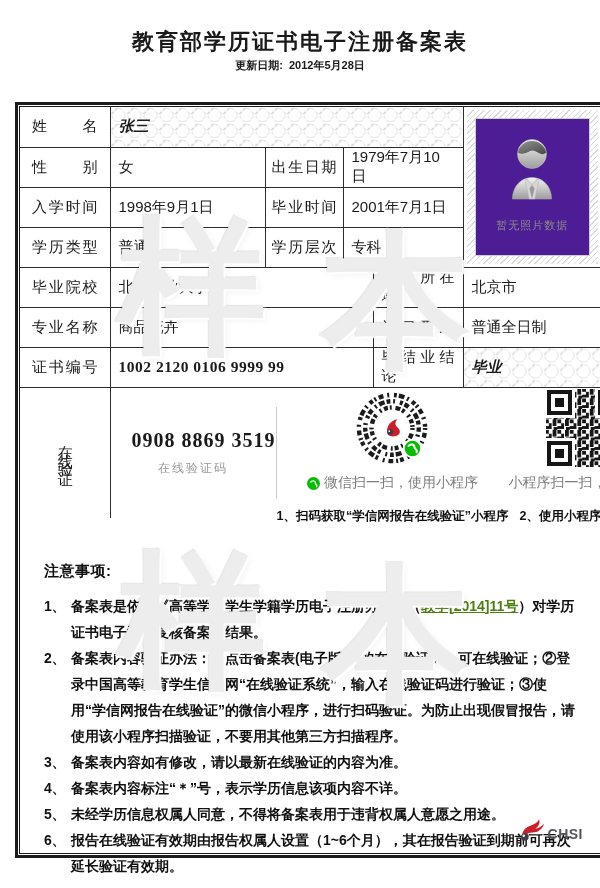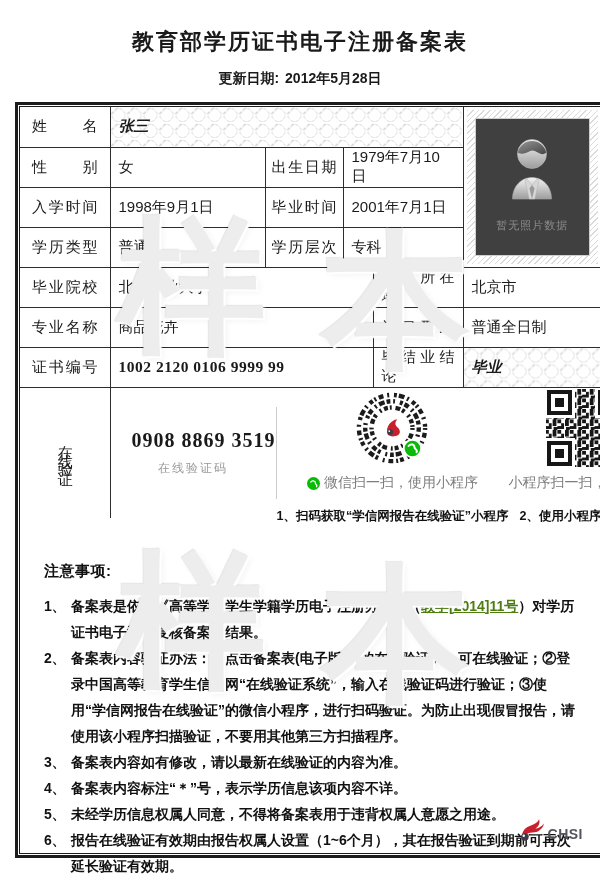--- a/index.html
+++ b/index.html
@@ -3,21 +3,21 @@
 <meta charset="utf-8">
 <style>
   * { box-sizing: border-box; margin: 0; padding: 0; }
   html,body { background:#fff; }
   .page {
     position: relative; width: 600px; height: 888px; background: #fff;
     font-family: "Liberation Sans", sans-serif; color: #1a1a1a; overflow: hidden;
     margin: 0 auto;
   }
   .title { padding-top: 27px; text-align: center; font-size: 22px; font-weight: 700; letter-spacing: 2px; }
-  .update-line { margin-top: 13px; text-align: center; font-size: 14px; font-weight: 600; }
+  .update-line { margin-top: 1px; text-align: center; font-size: 11px; font-weight: 600; }
   .update-line .gap { display:inline-block; width: 6px; }
 
   .frame {
     position: absolute; left: 15px; top: 102px; width: 591px; height: 756px;
     border: 3px solid #1c1c1c; padding: 1px; background: #fff;
   }
   .frame-inner { position: relative; width: 100%; height: 100%; border: 1px solid #1c1c1c; }
 
   table.info { width: 100%; border-collapse: collapse; table-layout: fixed; border-style: hidden; }
   table.info td { border: 1px solid #2d2d2d; height: 40px; font-size: 15px; vertical-align: middle; }
@@ -32,21 +32,21 @@
   .guilloche {
     background-image:
       radial-gradient(circle at 50% 50%, transparent 0 6px, rgba(110,110,110,.16) 6px 7px, transparent 7px),
       radial-gradient(circle at 0% 0%,  transparent 0 6px, rgba(110,110,110,.16) 6px 7px, transparent 7px);
     background-size: 16px 16px;
   }
 
   td.photo-td { padding: 0; position: relative; }
   .photo-hatch { position: absolute; inset: 3px;
     background: repeating-linear-gradient(135deg, rgba(90,90,90,.22) 0 1px, transparent 1px 4px); }
-  .photo-inner { position: absolute; inset: 11px; background: #404040; border: 1px solid #cfcfcf;
+  .photo-inner { position: absolute; inset: 11px; background: #4c1d95; border: 1px solid #cfcfcf;
     display: flex; flex-direction: column; align-items: center; }
   .photo-inner svg { margin-top: 16px; }
   .photo-caption { margin-top: 17px; font-size: 11px; color: #8b8b8b; letter-spacing: 1px; }
 
   td.vhead { padding: 0; text-align: center; }
   .vtext { writing-mode: vertical-rl; text-orientation: upright; letter-spacing: 9px; font-size: 15px;
     display: inline-block; margin: 0 auto; }
   td.verif-td { padding: 0; height: 130px; }
   .verif-flex { display: flex; align-items: center; height: 130px; }
   .vblock { flex: 0 0 138px; text-align: center; }

